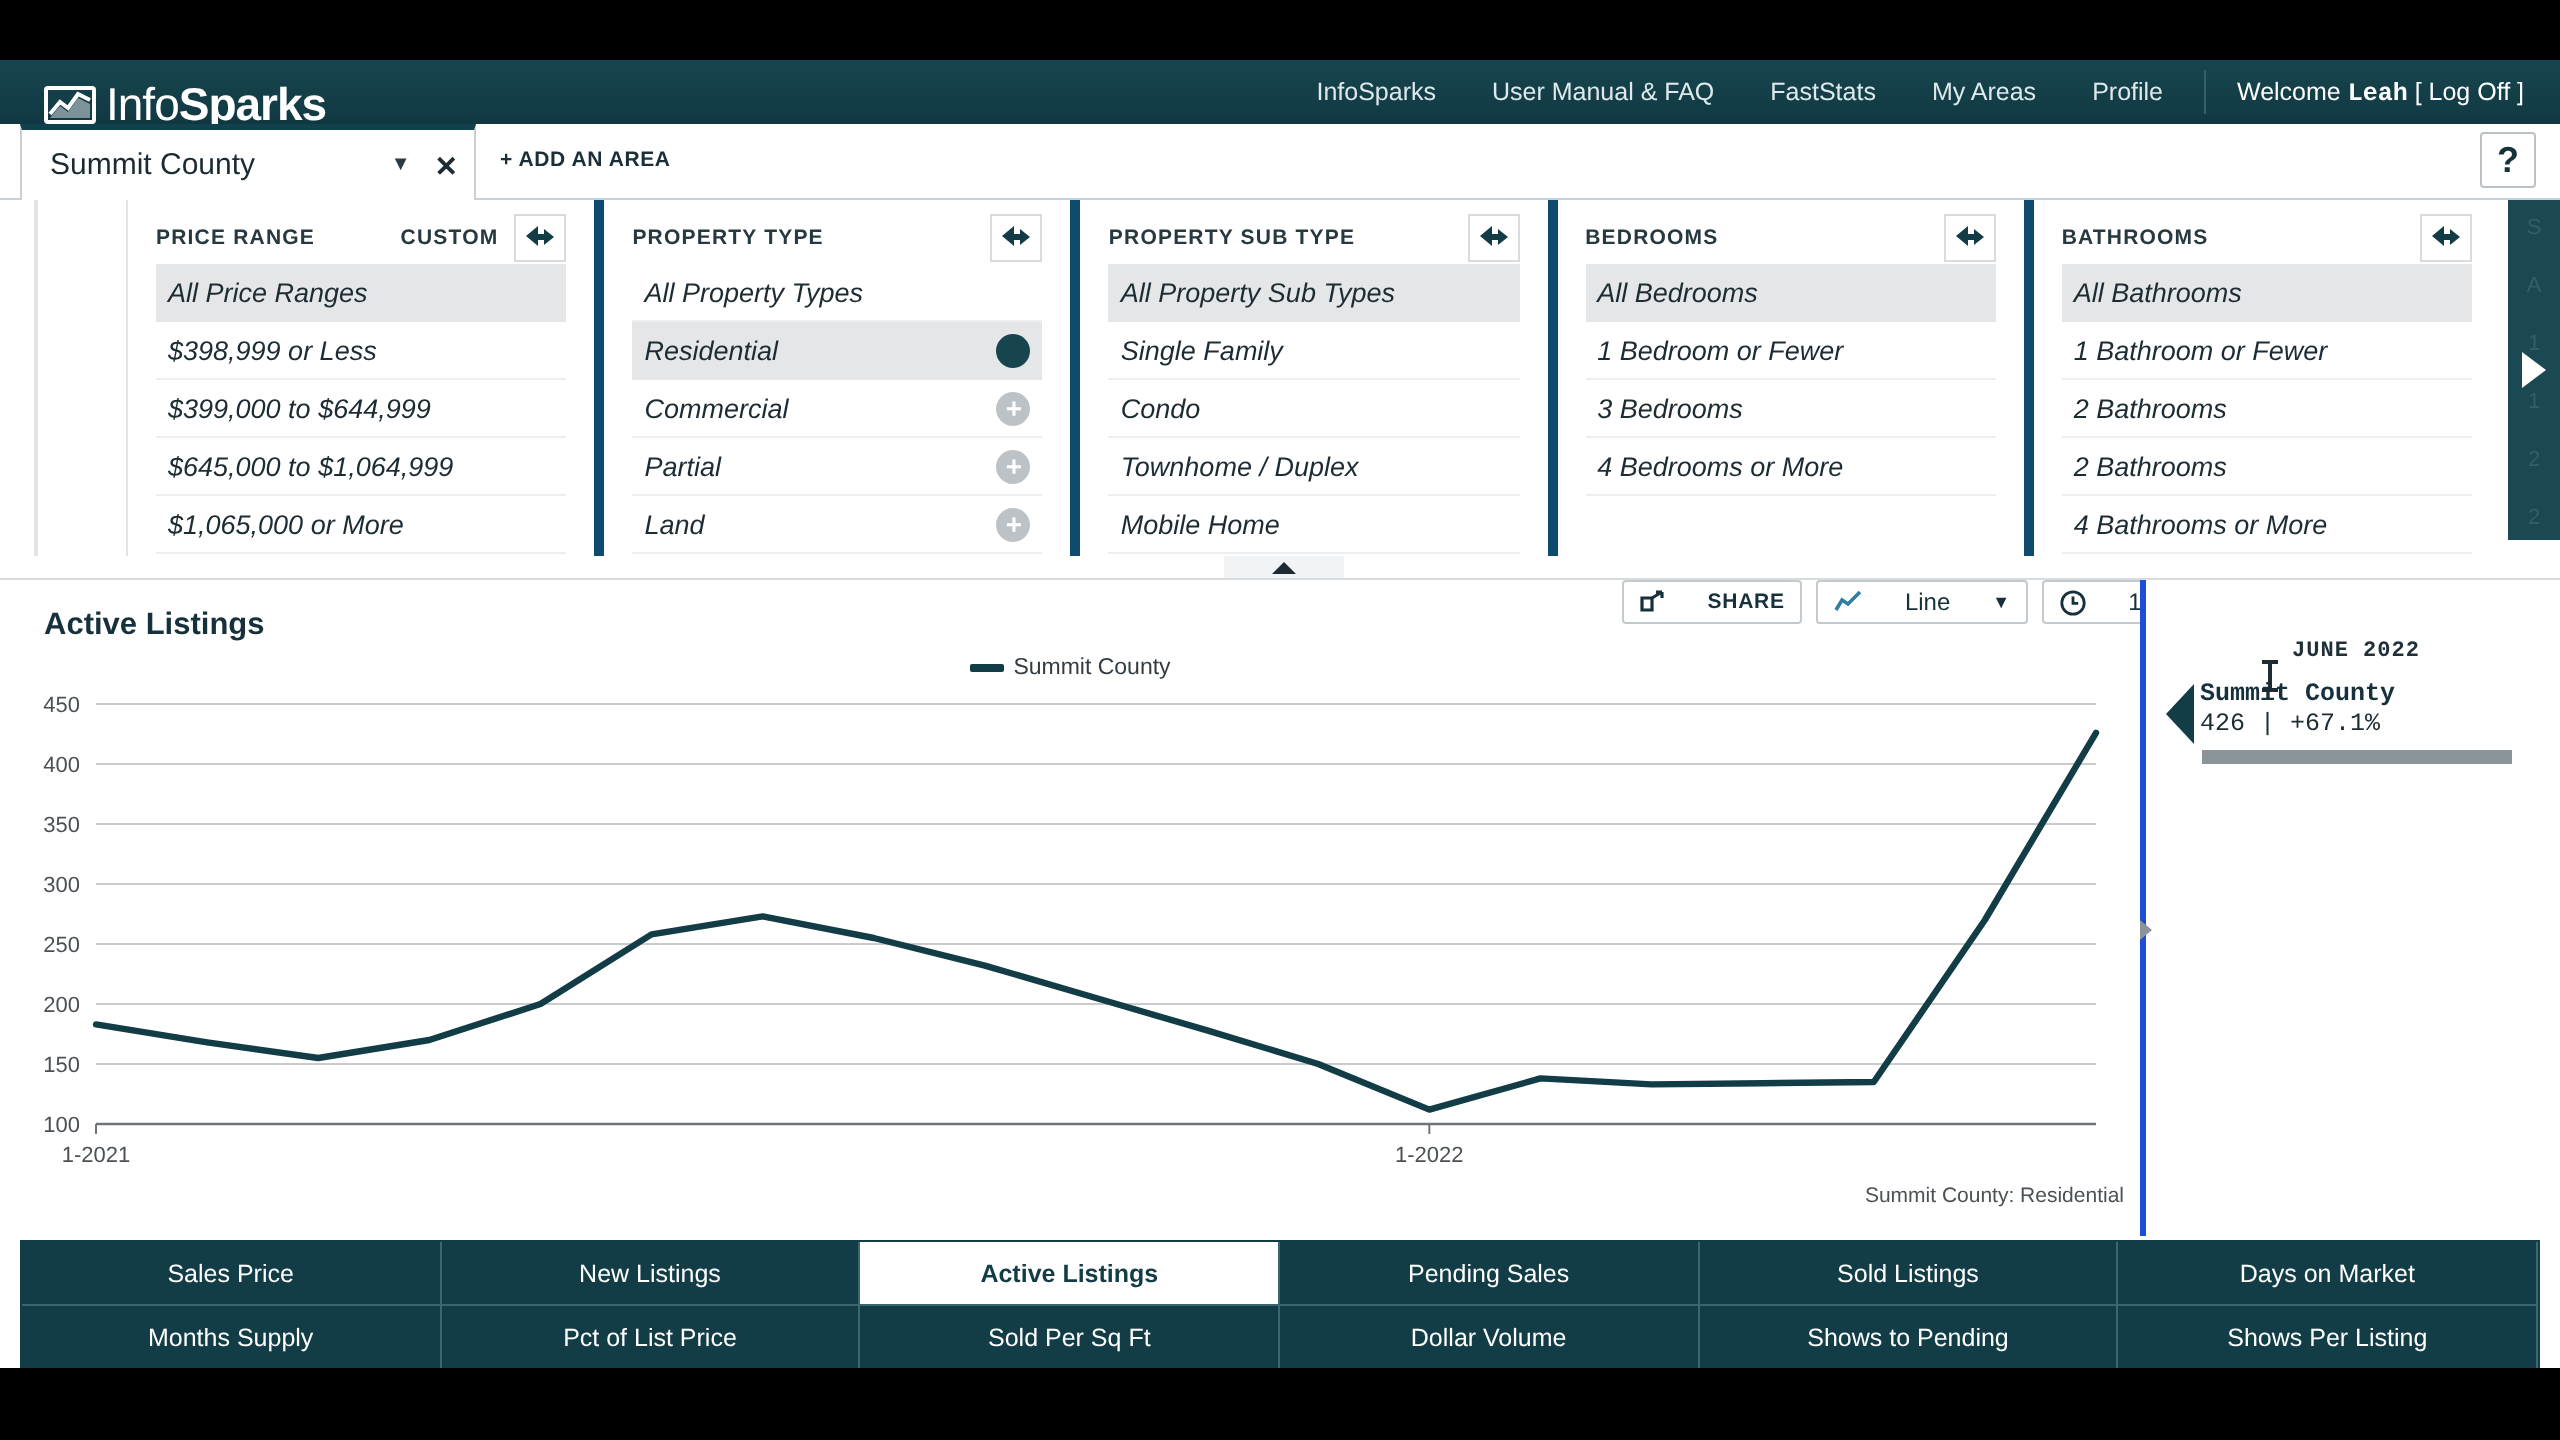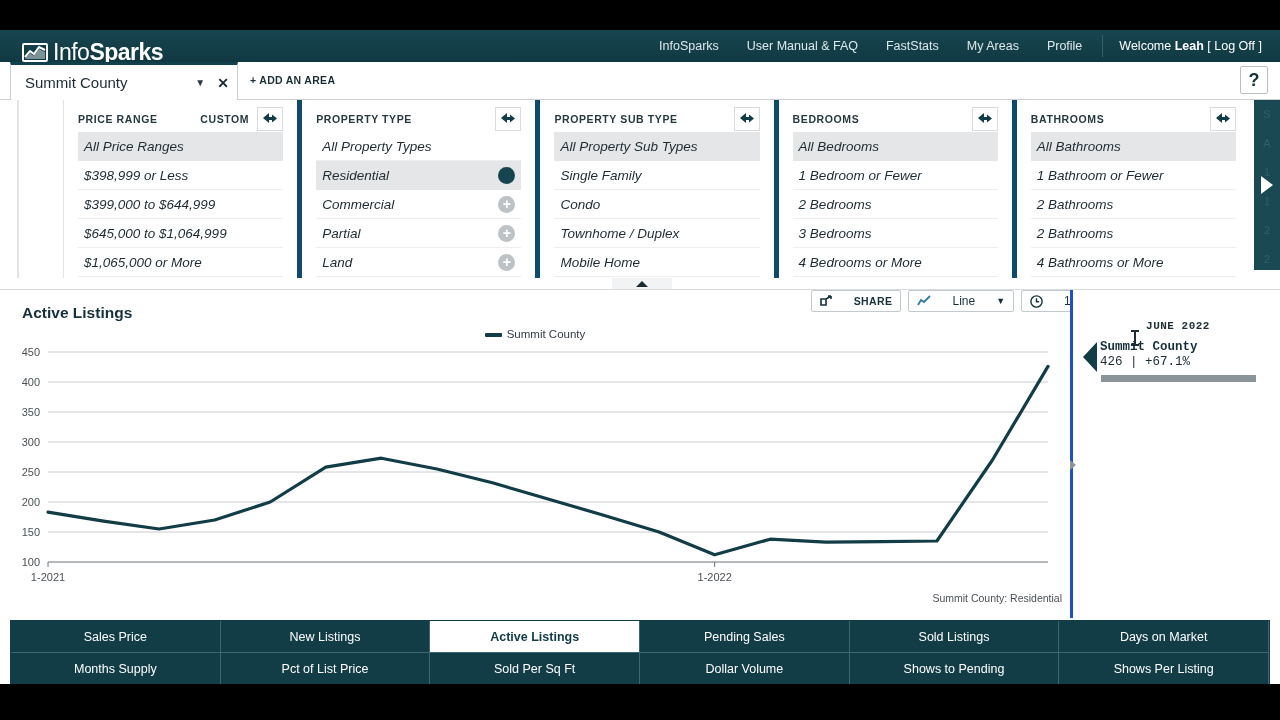--- a/index.html
+++ b/index.html
@@ -31,21 +31,21 @@
   .logo-text .lt-light { font-weight: 400; }
   .logo-text .lt-bold { font-weight: 700; }
 
   .nav { position: absolute; right: 0; top: 0; height: 32px; display: flex; align-items: center; }
   .nav a {
     color: #dfe9ec; font-size: 12.5px; text-decoration: none;
     padding: 0 14px; line-height: 32px; white-space: nowrap;
   }
   .nav .sep { width: 1px; height: 22px; background: #35606b; margin: 0 6px; }
   .nav .welcome { color: #fff; font-size: 12.5px; padding: 0 18px 0 10px; white-space: nowrap; }
-  .nav .welcome b { font-weight: 700; }
+  .nav .welcome b { font-weight: 700; font-family: Liberation Mono, monospace; }
 
   
   .tabrow {
     position: absolute; top: 62px; left: 0; width: 1280px; height: 38px;
     background: #fff; border-bottom: 1px solid #c9cfd2;
   }
   .area-tab {
     position: absolute; left: 10px; top: 0; width: 228px; height: 38px;
     border: 1px solid #c9cfd2; border-top: 3px solid #10414c; border-bottom: none;
     background: #fff; display: flex; align-items: center; padding: 0 8px 0 14px;
@@ -359,23 +359,20 @@
               <rect x="5" y="5" width="7" height="3" fill="#123c46"></rect>
               <polygon points="10,2.5 15,6.5 10,10.5" fill="#123c46"></polygon>
             </svg>
         </span>
       </div>
       <div class="fitem sel">
           <span class="ftext">All Bedrooms</span>
         </div>
       <div class="fitem">
           <span class="ftext">1 Bedroom or Fewer</span>
-        </div>
-      <div class="fitem">
-          <span class="ftext">2 Bedrooms</span>
         </div>
       <div class="fitem">
           <span class="ftext">3 Bedrooms</span>
         </div>
       <div class="fitem">
           <span class="ftext">4 Bedrooms or More</span>
         </div>
     </div>
 
     <div class="fcol" style="margin-right:30px;">

